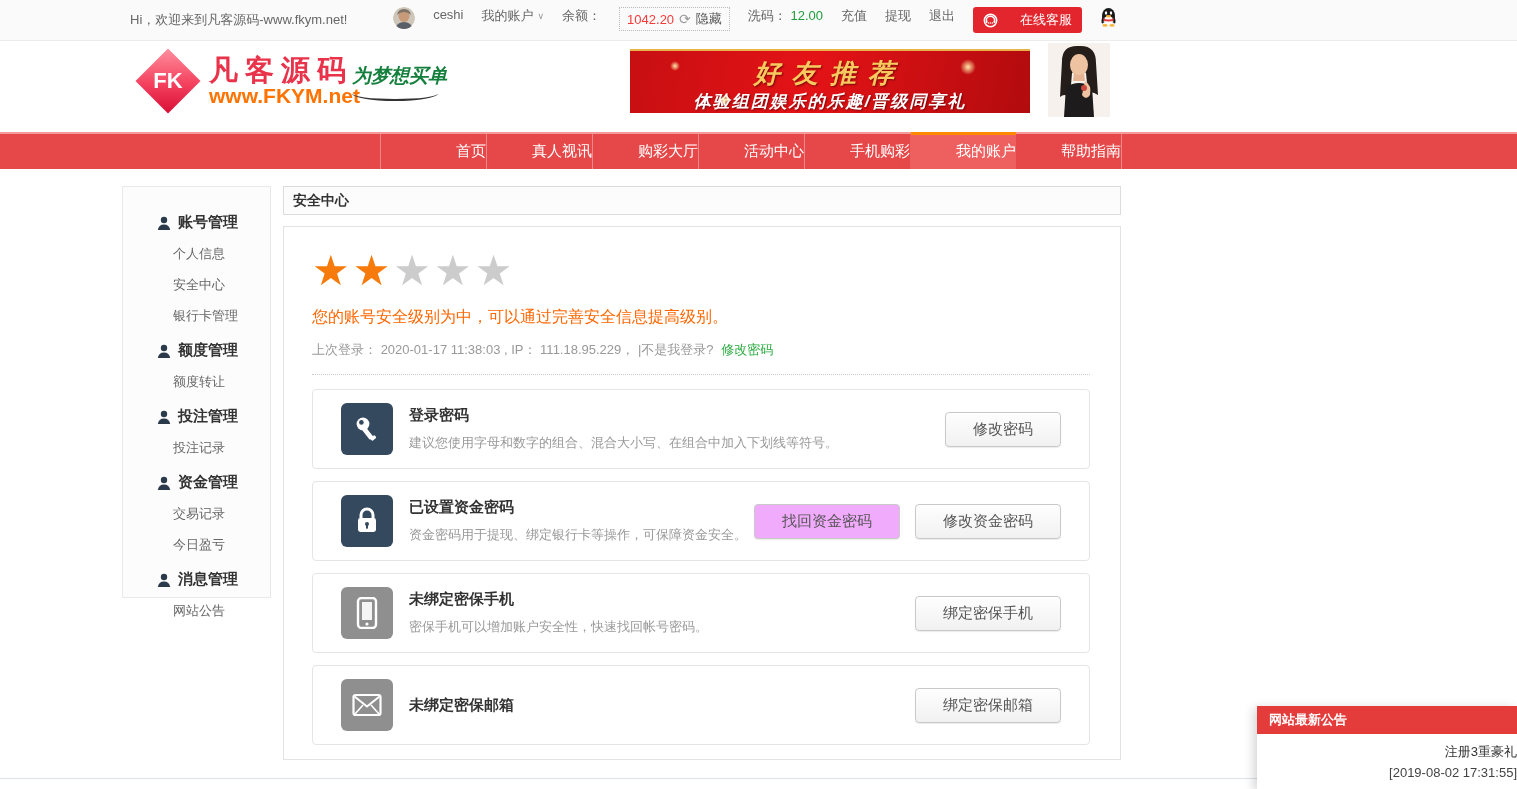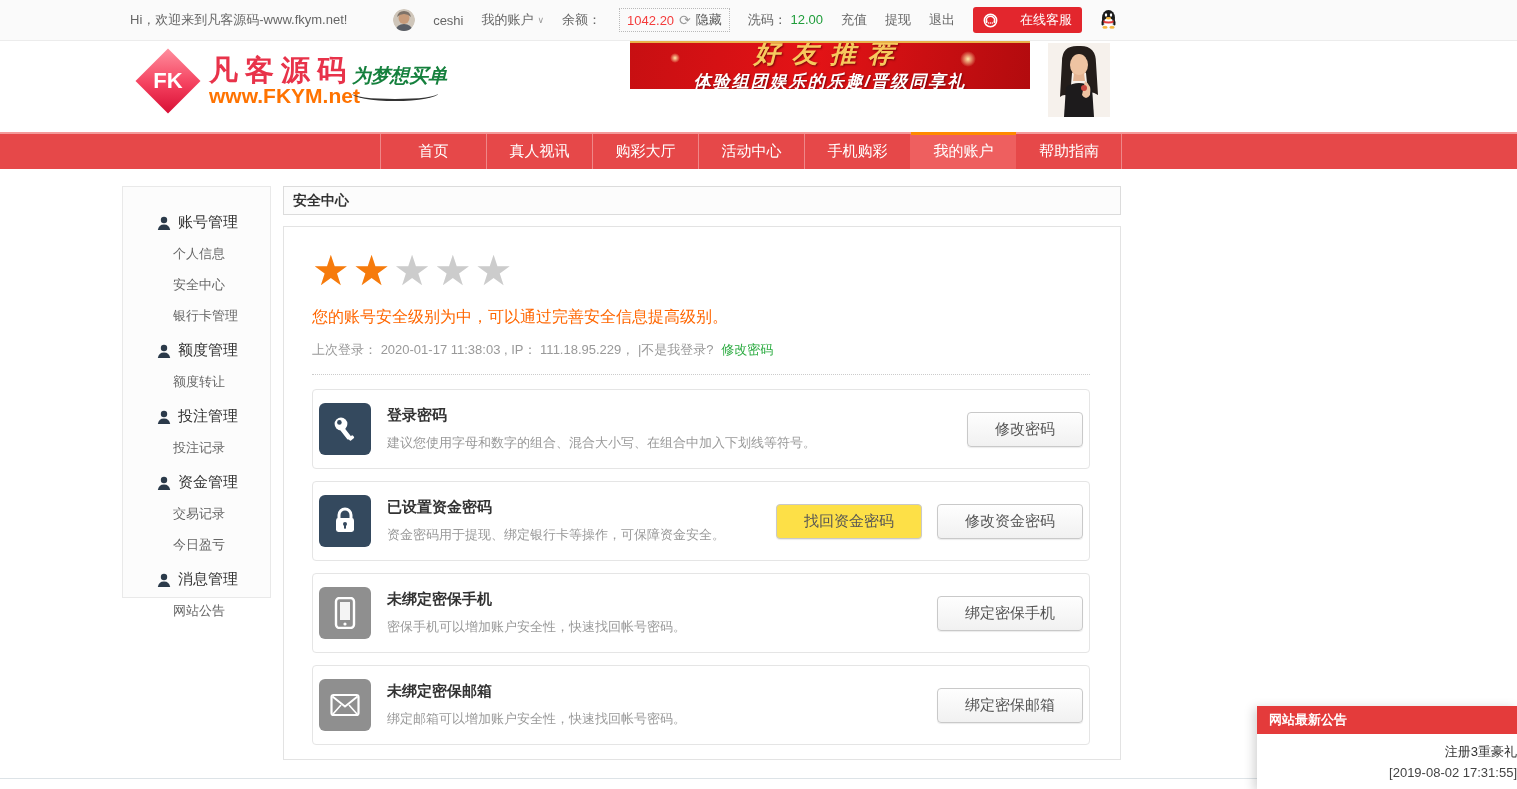--- a/index.html
+++ b/index.html
@@ -4,21 +4,21 @@
 <style>
   * { margin:0; padding:0; box-sizing:border-box; }
   html,body { width:1517px; height:789px; overflow:hidden; background:#fff;
     font-family:"Liberation Sans","DejaVu Sans",sans-serif; }
 
   
   .topbar { height:41px; background:#fafafa; border-bottom:1px solid #ececec;
     display:flex; align-items:center; padding:0 400px 0 130px; font-size:13px; color:#666; }
   .topbar .welcome { white-space:nowrap; }
   .topbar .spacer { flex:1; }
-  .tb-group { display:flex; align-items:center; gap:18px; white-space:nowrap; }
+  .tb-group { display:flex; align-items:flex-start; gap:18px; white-space:nowrap; }
   .avatar { width:22px; height:22px; border-radius:50%; overflow:hidden; display:inline-block; vertical-align:middle; }
   .acct-menu { display:inline-flex; align-items:center; gap:4px; cursor:pointer; }
   .chev { font-size:9px; color:#999; }
   .bal-box { display:inline-flex; align-items:center; gap:5px; border:1px dotted #b9b9b9; padding:2px 7px; }
   .bal-val { color:#f43b3b; }
   .refresh { color:#999; font-size:14px; cursor:pointer; }
   .hide-lnk { color:#555; cursor:pointer; }
   .wash-val { color:#1f9d3a; }
   .svc-btn { background:#e3262d; color:#fff; border:none; border-radius:3px; height:26px;
     padding:0 10px; font-size:13px; display:inline-flex; align-items:center; gap:22px; cursor:pointer; }
@@ -29,78 +29,78 @@
   .logo-mark { width:46px; height:46px; transform:rotate(45deg); margin:8px;
     background:linear-gradient(135deg,#ff8f9e 0%,#f4405e 55%,#d80f35 100%); position:relative; }
   .logo-mark span { position:absolute; inset:0; transform:rotate(-45deg); color:#fff;
     font-weight:bold; font-size:22px; display:flex; align-items:center; justify-content:center; }
   .logo-txt .cn { color:#e8334a; font-size:29px; font-weight:bold; letter-spacing:7px; line-height:30px; }
   .logo-txt .en { color:#ff7300; font-size:21px; font-weight:bold; line-height:22px; }
   .slogan { position:absolute; left:352px; top:22px; font-family:"Liberation Serif","DejaVu Serif",serif;
     font-style:italic; font-weight:bold; font-size:19px; color:#15803d; }
   .slogan .curve { display:block; width:86px; height:10px; border-bottom:2px solid #333;
     border-radius:0 0 80px 80px / 0 0 14px 14px; margin-top:2px; }
-  .banner { position:absolute; left:630px; top:0; width:400px; height:48px;
+  .banner { position:absolute; left:630px; top:8px; width:400px; height:64px;
     background:linear-gradient(100deg,#c70f12 0%,#e41316 45%,#b20b0e 100%);
     border-top:2px solid #e9b24a; display:flex; flex-direction:column; align-items:center;
-    justify-content:center; overflow:hidden; cursor:pointer; }
+    justify-content:flex-end; overflow:hidden; cursor:pointer; }
   .banner .spark { position:absolute; width:10px; height:10px; border-radius:50%;
     background:radial-gradient(circle,#ffe9a8 0%,rgba(255,233,168,0) 70%); }
   .banner .b-title { color:#f7c95e; font-size:26px; font-weight:bold; font-style:italic;
     letter-spacing:12px; text-shadow:1px 1px 2px #7a0508; line-height:26px; }
   .banner .b-sub { color:#fff; font-size:17px; font-weight:bold; font-style:italic;
     letter-spacing:2px; text-shadow:1px 1px 2px #7a0508; margin-top:4px; }
   .girl { position:absolute; left:1048px; top:2px; width:62px; height:74px; }
 
   
   .nav { height:37px; background:#e64849; border-top:2px solid #f49a9a; }
   .nav ul { list-style:none; display:flex; padding-left:380px; height:100%; }
-  .nav li { width:106px; height:100%; display:flex; align-items:center; justify-content:center;
+  .nav li { width:106px; height:100%; display:flex; align-items:center; justify-content:flex-end;
     color:#fff; font-size:15px; border-left:1px solid rgba(255,255,255,.35); cursor:pointer; position:relative; }
   .nav li:last-child { border-right:1px solid rgba(255,255,255,.35); }
   .nav li.active { background:#ee5f5f; border-left-color:transparent; }
   .nav li.active::before { content:""; position:absolute; top:-2px; left:0; right:0; height:3px; background:#ff8a00; }
   .nav li.active + li { border-left-color:transparent; }
 
   
   .content { position:relative; height:620px; background:#fff; }
 
   .sidebar { position:absolute; left:122px; top:17px; width:149px; height:412px;
     background:#fcfcfc; border:1px solid #e9e9e9; padding-top:10px; }
   .sb-section { display:flex; align-items:center; gap:7px; padding-left:34px;
-    margin-top:16px; font-size:15px; color:#333; font-weight:normal; cursor:pointer; }
+    margin-top:16px; font-size:15px; color:#333; font-weight:bold; cursor:pointer; }
   .sb-sub { padding-left:50px; margin-top:13px; font-size:13px; color:#666; cursor:pointer; }
 
   .main { position:absolute; left:283px; top:17px; width:838px; }
   .page-title { height:29px; border:1px solid #dcdcdc; background:#fcfcfc; display:flex;
     align-items:center; padding-left:9px; font-size:14px; font-weight:bold; color:#333; }
   .panel { margin-top:11px; border:1px solid #e3e3e3; background:#fff; height:534px; padding:24px 30px 0 28px; }
   .stars { font-size:42px; line-height:40px; letter-spacing:3px; }
   .star-f { color:#f67b0c; }
   .star-e { color:#ccc; }
   .level-msg { margin-top:16px; font-size:16px; color:#f60;font-family:Liberation Serif, serif; }
   .login-line { margin-top:13px; font-size:13px; color:#999; }
   .green-link { color:#2bab40; cursor:pointer; margin-left:4px; }
   .dot-sep { border-bottom:1px dotted #ccc; margin-top:15px; }
 
   .sec-items { margin-top:14px; }
   .sec-item { height:80px; border:1px solid #e5e5e5; border-radius:4px; margin-bottom:12px;
-    display:flex; align-items:center; padding:0 6px; }
+    display:flex; align-items:center; padding:0 28px; }
   .sec-icon { width:52px; height:52px; border-radius:6px; flex:none; display:flex;
     align-items:center; justify-content:center; }
   .sec-icon.navy { background:#34495e; }
   .sec-icon.gray { background:#8f8f8f; }
   .sec-text { margin-left:16px; }
   .sec-title { font-size:15px; font-weight:bold; color:#333; }
   .sec-desc { font-size:13px; color:#999; margin-top:9px; }
   .sec-btns { margin-left:auto; display:flex; gap:15px; }
   .sec-btn { height:35px; padding:0 27px; font-size:15px; color:#555; border:1px solid #c9c9c9;
     border-radius:4px; background:linear-gradient(#fefefe,#f1f1f1); box-shadow:0 1px 1px rgba(0,0,0,.08);
     cursor:pointer; white-space:nowrap; font-family:inherit; }
-  .sec-btn.alt { background:#fde047; }
+  .sec-btn.alt { background:#f0abfc; }
 
   .footer-line { position:absolute; left:0; bottom:0; width:100%; height:11px;
     background:#fff; border-top:1px solid #dde3e7; }
 
   
   .notice { position:fixed; right:0; bottom:0; width:260px; z-index:50;
     box-shadow:-3px 2px 10px rgba(0,0,0,.18); }
   .notice-head { height:28px; background:#e43b3b; color:#fff; font-size:13px; font-weight:bold;
     display:flex; align-items:center; padding-left:12px; cursor:pointer;text-align:center; }
   .notice-body { background:#fff; height:55px; text-align:right; padding-top:9px; }
@@ -356,21 +356,20 @@
         <div class="sec-item">
           <div class="sec-icon gray">
             <svg width="30" height="24" viewBox="0 0 30 24">
                 <rect x="1.5" y="2" width="27" height="20" rx="2" fill="none" stroke="#fff" stroke-width="2.2"></rect>
                 <path d="M2.5 3.5 L15 13.5 L27.5 3.5" fill="none" stroke="#fff" stroke-width="2"></path>
                 <path d="M3 21 L11 12 M27 21 L19 12" stroke="#fff" stroke-width="1.6"></path>
               </svg>
           </div>
           <div class="sec-text">
             <div class="sec-title">未绑定密保邮箱</div>
-            <div class="sec-desc">绑定邮箱可以增加账户安全性，快速找回帐号密码。</div>
           </div>
           <div class="sec-btns">
             <button class="sec-btn">绑定密保邮箱</button>
           </div>
         </div>
 
       </div>
     </div>
   </div>
 

